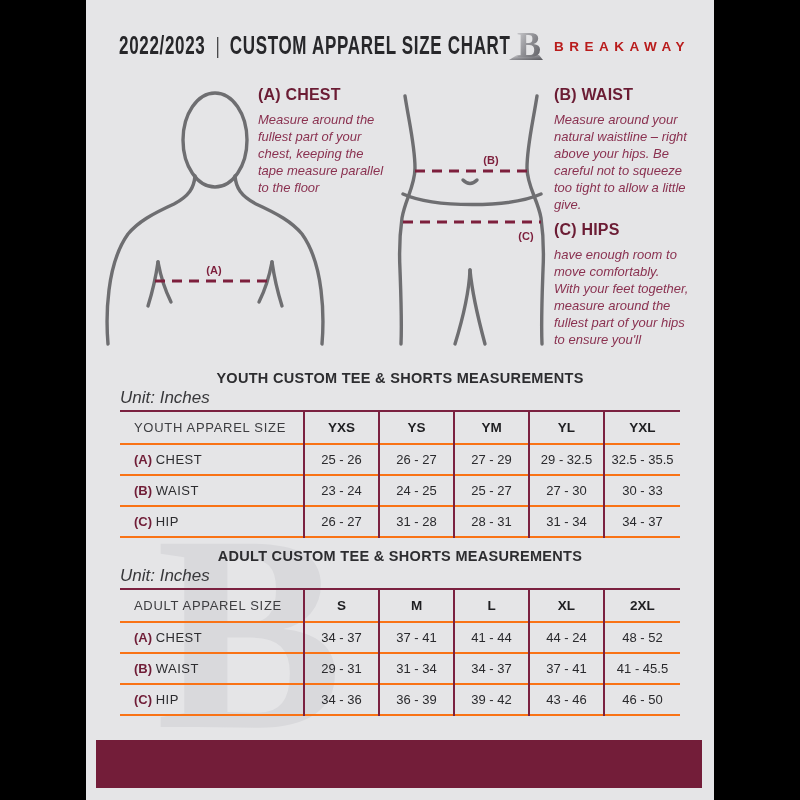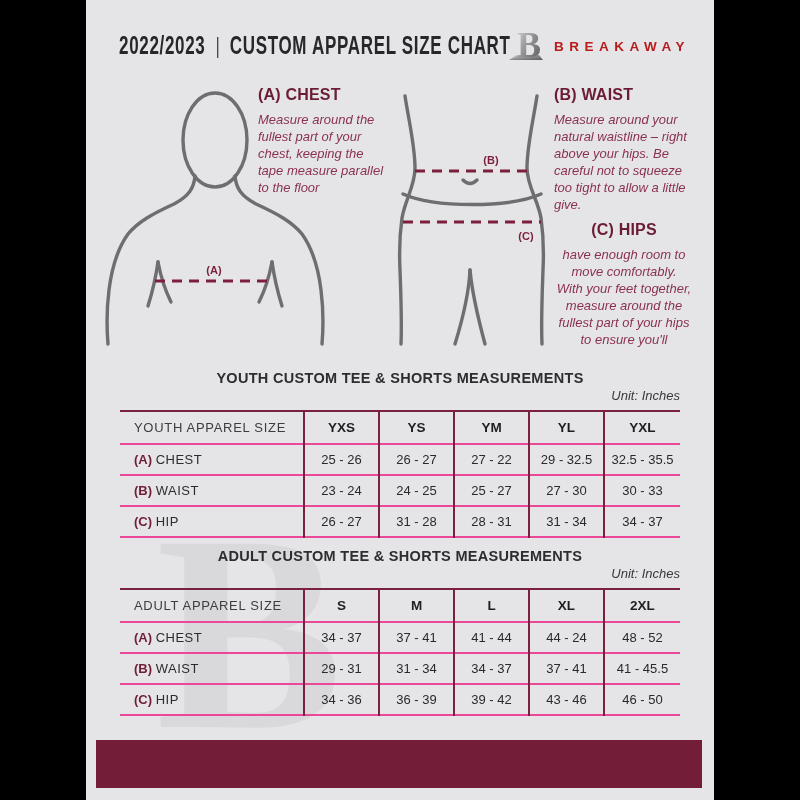--- a/index.html
+++ b/index.html
@@ -37,41 +37,41 @@
   
   .instr{position:absolute;}
   .instr h3{
     margin:0 0 7px 0;font-size:16px;font-weight:800;color:#6b1c34;letter-spacing:.2px;
   }
   .instr .body{
     font-size:13px;font-style:italic;font-weight:500;color:#8a3150;line-height:17px;
   }
   .instr-a{left:172px;top:86px;width:130px;}
   .instr-b{left:468px;top:86px;width:142px;}
-  .instr-c{left:468px;top:221px;width:140px;text-align:center;}
+  .instr-c{left:468px;top:221px;width:140px;}
   
   .fig{position:absolute;}
   .fig path,.fig ellipse{fill:none;stroke:#6e6e71;stroke-width:3.4;stroke-linecap:round;}
   .fig .dash{stroke:#7d1f3c;stroke-width:3;stroke-dasharray:10 7;stroke-linecap:butt;}
   .fig text{font-family:"Liberation Sans",sans-serif;font-size:11px;font-weight:700;fill:#7d1f3c;}
   
   .tbl-title{
     position:absolute;left:34px;width:560px;text-align:center;
     font-size:14.5px;font-weight:700;color:#2d2d30;letter-spacing:.3px;
   }
   .tbl-unit{
-    position:absolute;left:34px;width:560px;text-align:right;
-    font-size:13px;font-style:italic;font-weight:500;color:#38383b;
+    position:absolute;left:34px;width:560px;text-align:left;
+    font-size:17px;font-style:italic;font-weight:500;color:#38383b;
   }
   table.size-table{
     position:absolute;left:34px;width:560px;border-collapse:collapse;table-layout:fixed;
     background:transparent;
   }
   .size-table th,.size-table td{padding:0;font-size:13px;text-align:center;}
-  .size-table tr{border-bottom:2px solid #ec4899;}
+  .size-table tr{border-bottom:2px solid #f97316;}
   .size-table thead tr{border-top:2px solid #7b2140;}
   .size-table th+th,.size-table td+td{border-left:2px solid #7b2140;}
   .size-table thead th{height:31px;font-weight:700;color:#1e1e21;font-size:13.5px;}
   .size-table tbody td{height:29px;color:#2a2a2d;}
   .size-table .lbl{text-align:left;padding-left:14px;}
   .size-table thead .lbl{font-weight:400;letter-spacing:.7px;color:#3d3d40;font-size:13px;}
   .size-table .pfx{font-weight:700;color:#701d37;}
   .size-table .row-name{color:#2c2c2f;letter-spacing:.5px;}
   
   .footer-bar{
@@ -163,21 +163,21 @@
         <th>YM</th>
         <th>YL</th>
         <th>YXL</th>
       </tr>
     </thead>
     <tbody>
       <tr>
         <td class="lbl"><span class="pfx">(A)</span> <span class="row-name">CHEST</span></td>
         <td>25 - 26</td>
         <td>26 - 27</td>
-        <td>27 - 22</td>
+        <td>27 - 29</td>
         <td>29 - 32.5</td>
         <td>32.5 - 35.5</td>
       </tr>
       <tr>
         <td class="lbl"><span class="pfx">(B)</span> <span class="row-name">WAIST</span></td>
         <td>23 - 24</td>
         <td>24 - 25</td>
         <td>25 - 27</td>
         <td>27 - 30</td>
         <td>30 - 33</td>

